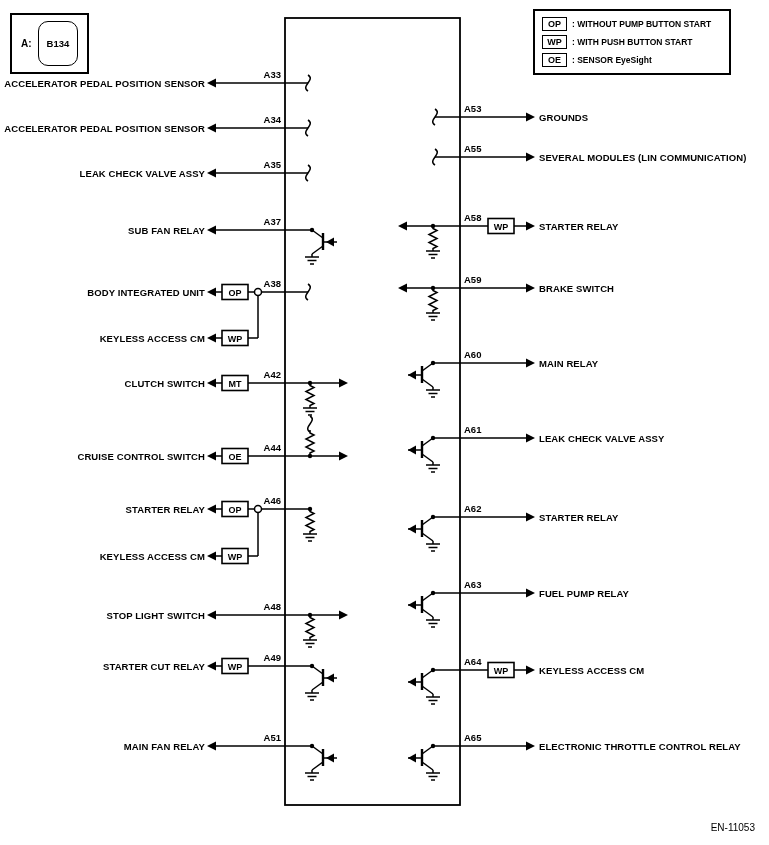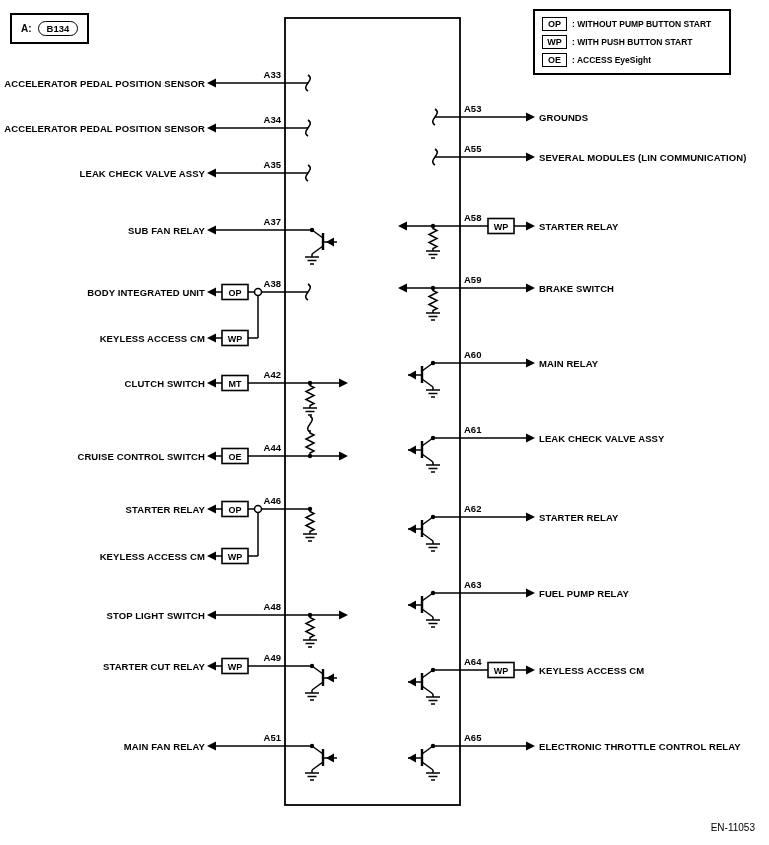--- a/index.html
+++ b/index.html
@@ -26,21 +26,21 @@
   
   .conn-box {
     position:absolute; left:10px; top:13px;
     border:2px solid #000; background:#fff;
     display:flex; align-items:center; gap:6px;
     padding:6px 9px;
   }
   .conn-prefix { font-size:10px; font-weight:bold; }
   .conn-oval {
     border:1.6px solid #000; border-radius:10px;
-    padding:1px 8px; font-size:9.5px; font-weight:bold;
+    padding:16px 8px; font-size:9.5px; font-weight:bold;
   }
 
   
   .legend {
     position:absolute; left:533px; top:9px; width:198px;
     border:2px solid #000; background:#fff;
     display:flex; flex-direction:column; gap:4px;
     padding:6px 7px;
   }
   .legend-row { display:flex; align-items:center; gap:5px; }
@@ -450,18 +450,18 @@
       <div class="legend-row">
         <span class="legend-badge">OP</span>
         <span class="legend-text">: WITHOUT PUMP BUTTON START</span>
       </div>
       <div class="legend-row">
         <span class="legend-badge">WP</span>
         <span class="legend-text">: WITH PUSH BUTTON START</span>
       </div>
       <div class="legend-row">
         <span class="legend-badge">OE</span>
-        <span class="legend-text">: ACCESS EyeSight</span>
+        <span class="legend-text">: SENSOR EyeSight</span>
       </div>
     </div>
 
   <div class="footer">EN-11053</div>
 </div>
 
 </body></html>

